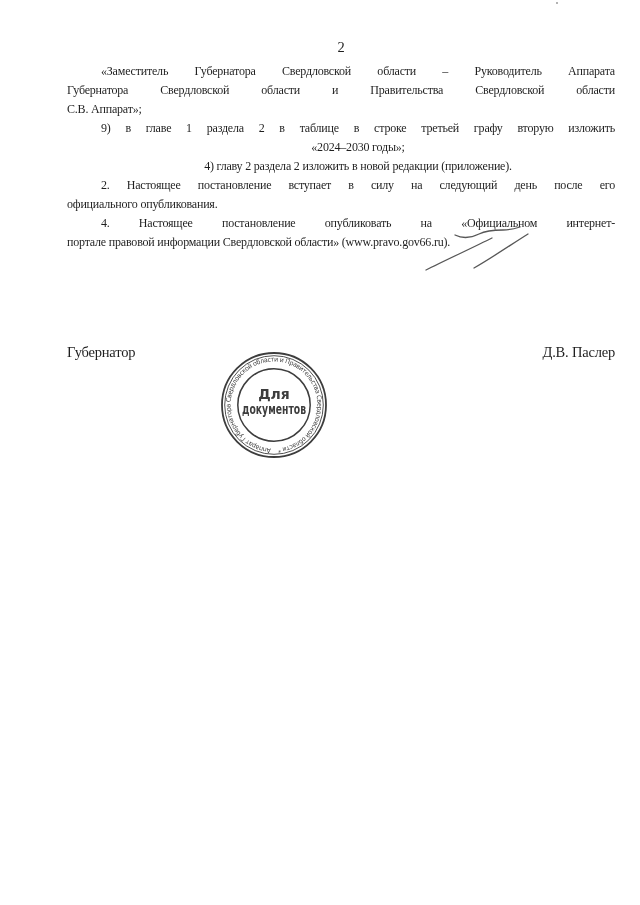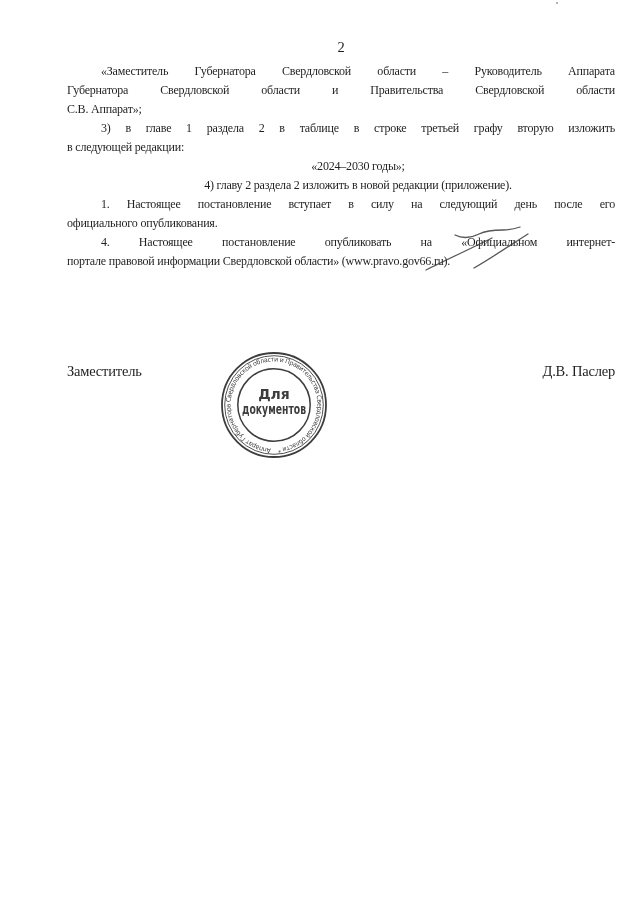--- a/index.html
+++ b/index.html
@@ -62,42 +62,41 @@
 
     <div class="page-number">2</div>
 
     <div class="paragraphs">
       <div>
         <div class="line fill indent">«Заместитель Губернатора Свердловской области – Руководитель Аппарата</div>
         <div class="line fill">Губернатора Свердловской области и Правительства Свердловской области</div>
         <div class="line">С.В. Аппарат»;</div>
       </div>
       <div>
-        <div class="line fill indent">3) в главе 1 раздела 2 в таблице в строке третьей графу вторую изложить</div>
-        <div class="line">в следующей редакции:</div>
+        <div class="line fill indent">9) в главе 1 раздела 2 в таблице в строке третьей графу вторую изложить</div>
       </div>
       <div>
         <div class="line indent">«2024–2030 годы»;</div>
       </div>
       <div>
         <div class="line indent">4) главу 2 раздела 2 изложить в новой редакции (приложение).</div>
       </div>
       <div>
-        <div class="line fill indent">1. Настоящее постановление вступает в силу на следующий день после его</div>
+        <div class="line fill indent">2. Настоящее постановление вступает в силу на следующий день после его</div>
         <div class="line">официального опубликования.</div>
       </div>
       <div>
         <div class="line fill indent">4. Настоящее постановление опубликовать на «Официальном интернет-</div>
         <div class="line">портале правовой информации Свердловской области» (www.pravo.gov66.ru).</div>
       </div>
     </div>
 
     <div class="signature-block">
       <div class="sig-left">
-        <div class="line">Заместитель</div>
+        <div class="line">Губернатор</div>
       </div>
       <div class="sig-name">Д.В. Паслер</div>
     </div>
 
   </div>
 
   <svg class="pen-svg" viewBox="0 0 130 57">
     <g stroke="#3a3a3a" stroke-width="1.3" fill="none" stroke-linecap="round" opacity="0.85">
       <path d="M45,17 c8,4 16,3 24,-1 s16,-4 24,-4 c6,0 11,-1 17,-3"></path>
       <path d="M16,52 C34,43 64,29 82,20"></path>

